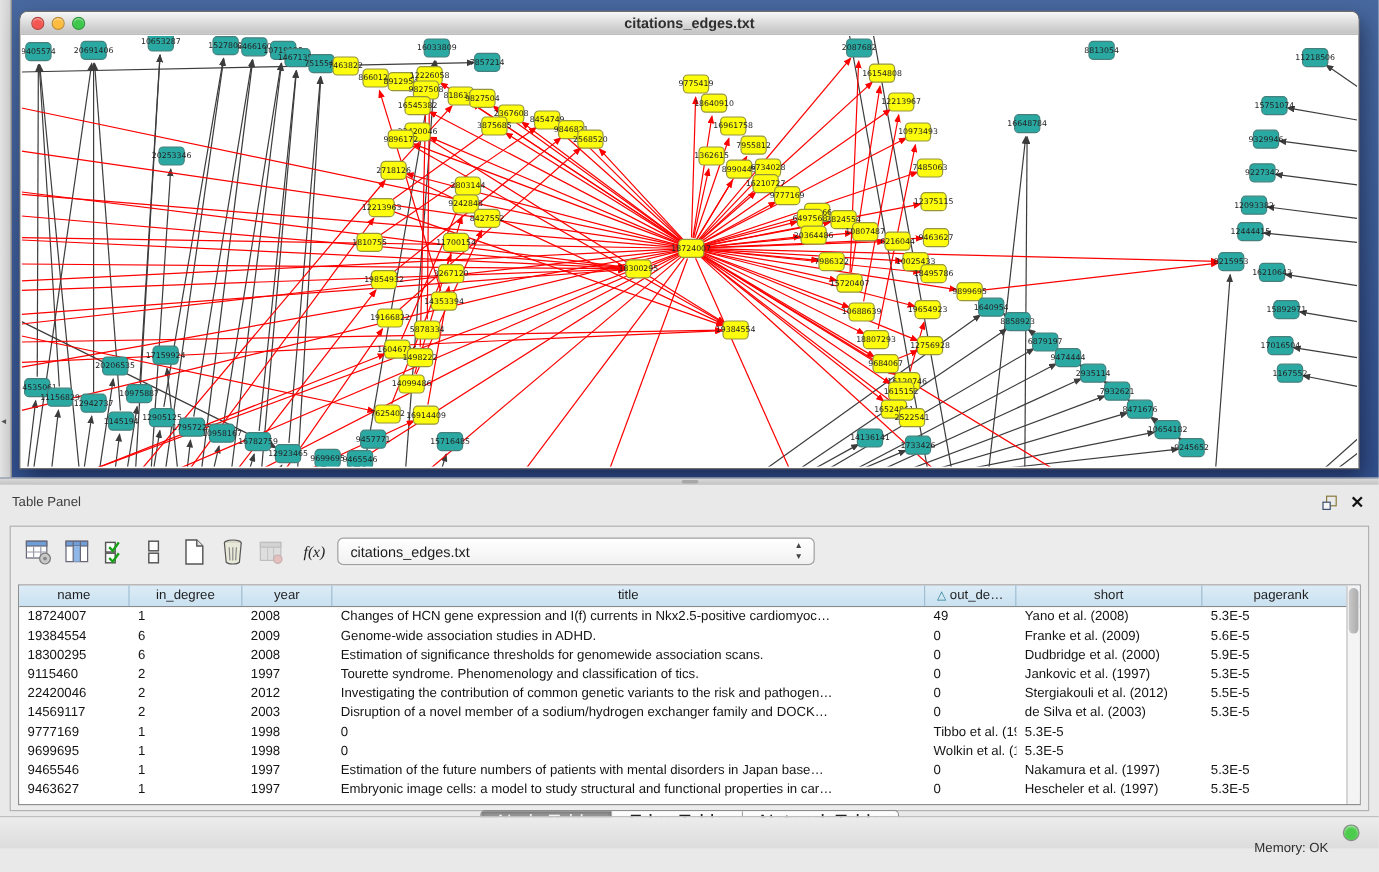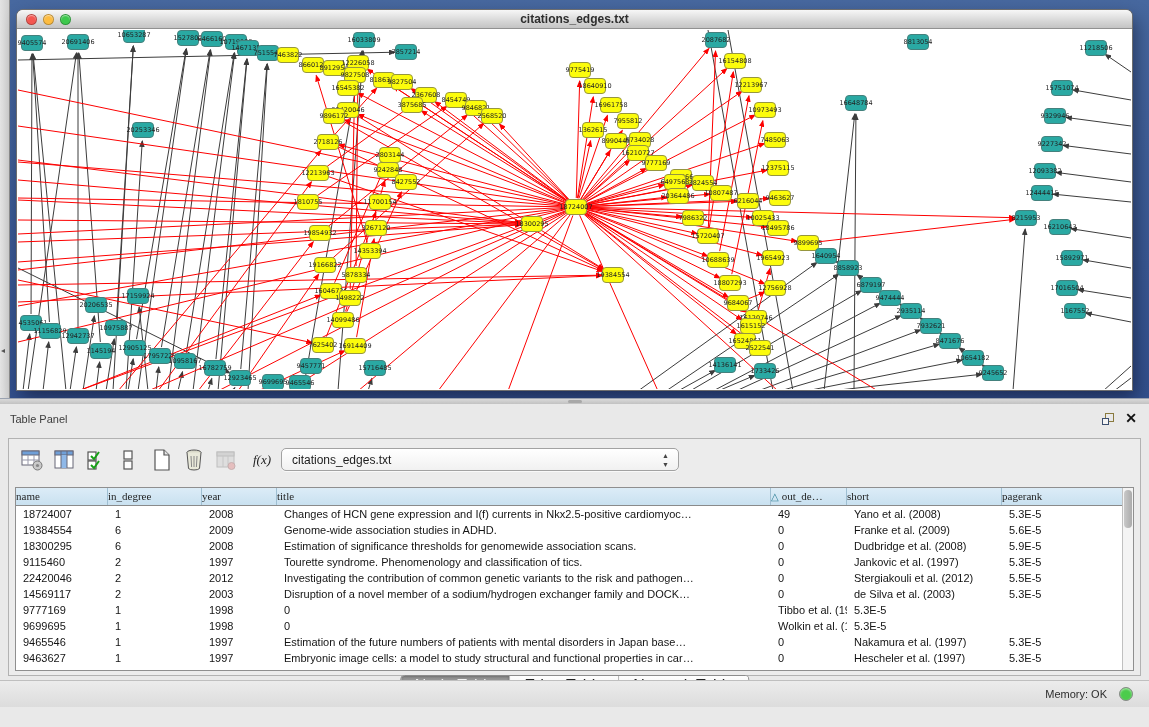--- a/index.html
+++ b/index.html
@@ -58,22 +58,22 @@
   .combo-text { position:absolute; left:10px; top:4px; font-size:12px; color:#1c1c1c; }
   .combo-arrows { position:absolute; right:9px; top:2px; font-size:7px; line-height:9px;
                   color:#444; text-align:center; }
 
   
   .grid-table { position:absolute; left:6px; right:6px; top:48px; bottom:4px;
                 background:#fff; border:1px solid #8f8f8f; }
   .thead { display:grid; grid-template-columns:92px 94px 75px 494px 76px 155px 1fr;
            height:18px; background:linear-gradient(#dcecf7,#c9e1f0);
            border-bottom:1px solid #8a8a8a; }
-  .th { font-size:11px; line-height:17px; color:#1f1f1f; 
-        border-right:1px solid #9fbfd2; overflow:hidden; white-space:nowrap;font-family:Liberation Serif, serif; }
+  .th { font-size:11px; line-height:17px; color:#1f1f1f; text-align:center;
+        border-right:1px solid #9fbfd2; overflow:hidden; white-space:nowrap; }
   .th:last-child { border-right:none; }
   .sort-tri { color:#2e7f96; font-size:10px; margin-right:3px; }
   .tbody { position:absolute; left:0; right:0; top:18px; bottom:0; overflow:hidden; }
   .tr { display:grid; grid-template-columns:92px 94px 75px 494px 76px 155px 1fr;
         height:16px; background:#fff; }
   .td { font-size:11px; line-height:16px; color:#141414; padding-left:7px;
         white-space:nowrap; overflow:hidden; }
   .vscroll { position:absolute; right:0; top:0; bottom:0; width:11px;
              background:#f4f4f4; border-left:1px solid #c0c0c0; }
   .vthumb { position:absolute; left:1px; right:1px; top:2px; height:38px;
@@ -86,21 +86,21 @@
   .tab { font-size:16px; line-height:19px; padding:0 14px; color:#222;
          background:linear-gradient(#fefefe,#ededed); border-right:1px solid #a5a5a5;
          cursor:pointer; white-space:nowrap; }
   .tab:last-child { border-right:none; }
   .tab.active { background:linear-gradient(#9d9d9d,#7f7f7f); color:#f2f2f2;
                 box-shadow:inset 0 1px 3px rgba(0,0,0,.35); }
 
   
   .status-bar { position:absolute; left:0; bottom:0; width:100%; height:27px;
                 border-top:1px solid #bfbfbf; background:linear-gradient(#ececec,#dcdcdc); }
-  .mem-label { position:absolute; right:42px; top:7px; font-size:11px; color:#2d2d2d; }
+  .mem-label { position:absolute; right:42px; top:20px; font-size:11px; color:#2d2d2d; }
   .mem-led { position:absolute; right:16px; top:6px; width:14px; height:14px; border-radius:50%;
              border:1px solid #8a8a8a; box-shadow:inset 0 1px 2px rgba(255,255,255,.6); }
 </style>
 </head>
 <body>
 
 <div class="stage">
 
   <div class="desktop">
     <div class="left-strip">
@@ -910,21 +910,21 @@
               <div class="td">0</div>
               <div class="td">Franke et al. (2009)</div>
               <div class="td">5.6E-5</div>
             </div>
             <div class="tr">
               <div class="td">18300295</div>
               <div class="td">6</div>
               <div class="td">2008</div>
               <div class="td">Estimation of significance thresholds for genomewide association scans.</div>
               <div class="td">0</div>
-              <div class="td">Dudbridge et al. (2008)</div>
+              <div class="td">Dudbridge et al. (2000)</div>
               <div class="td">5.9E-5</div>
             </div>
             <div class="tr">
               <div class="td">9115460</div>
               <div class="td">2</div>
               <div class="td">1997</div>
               <div class="td">Tourette syndrome. Phenomenology and classification of tics.</div>
               <div class="td">0</div>
               <div class="td">Jankovic et al. (1997)</div>
               <div class="td">5.3E-5</div>

